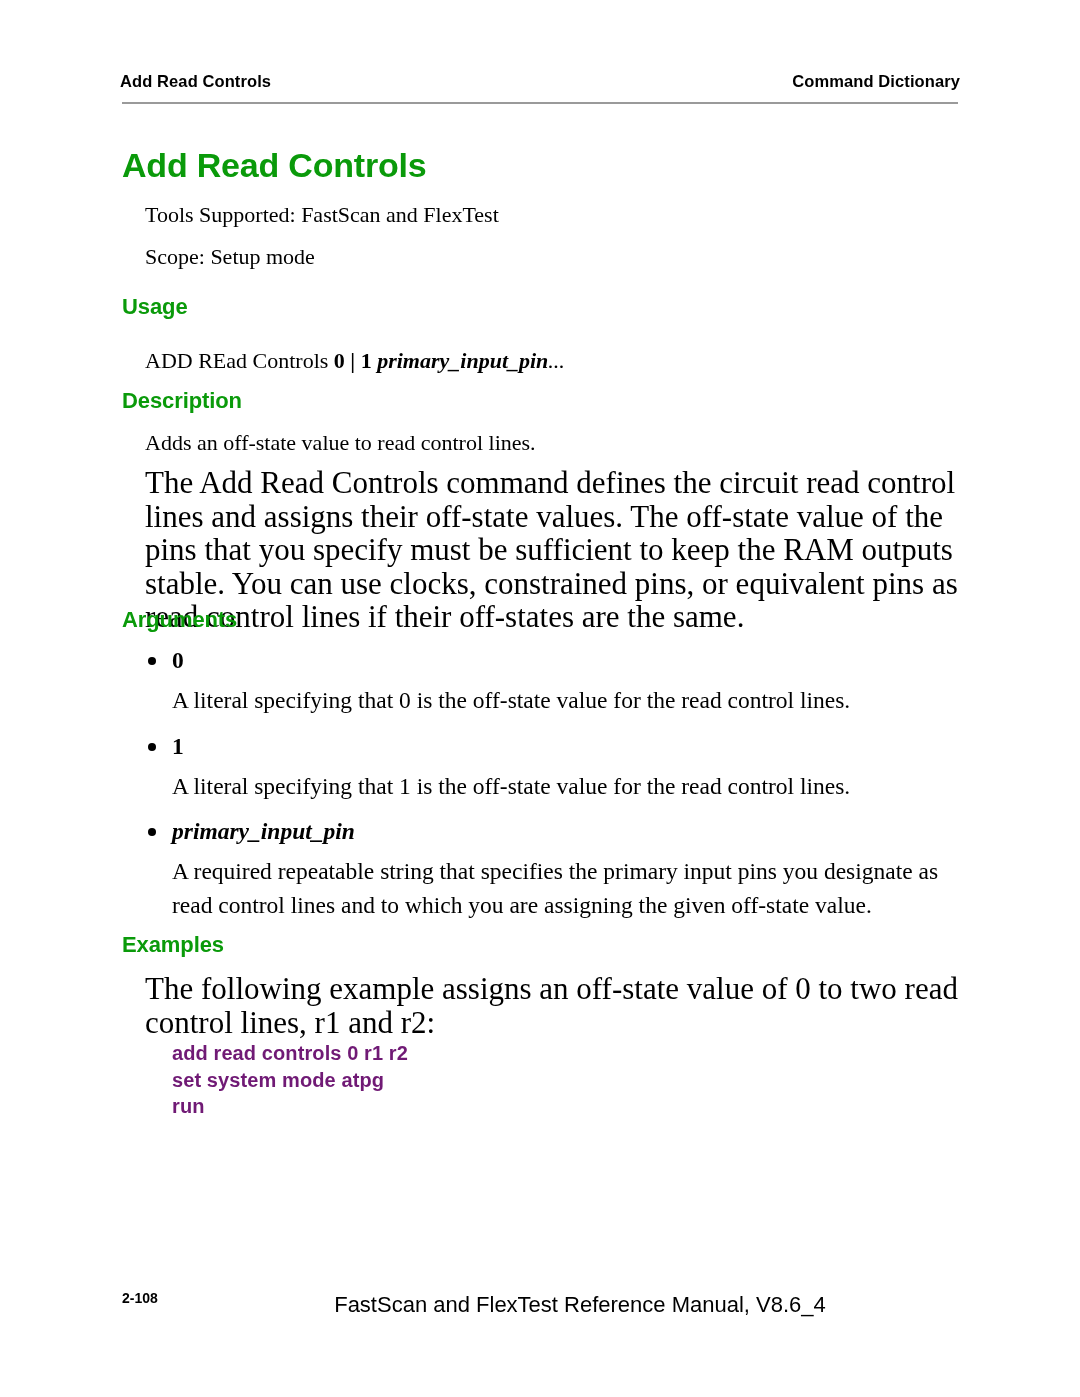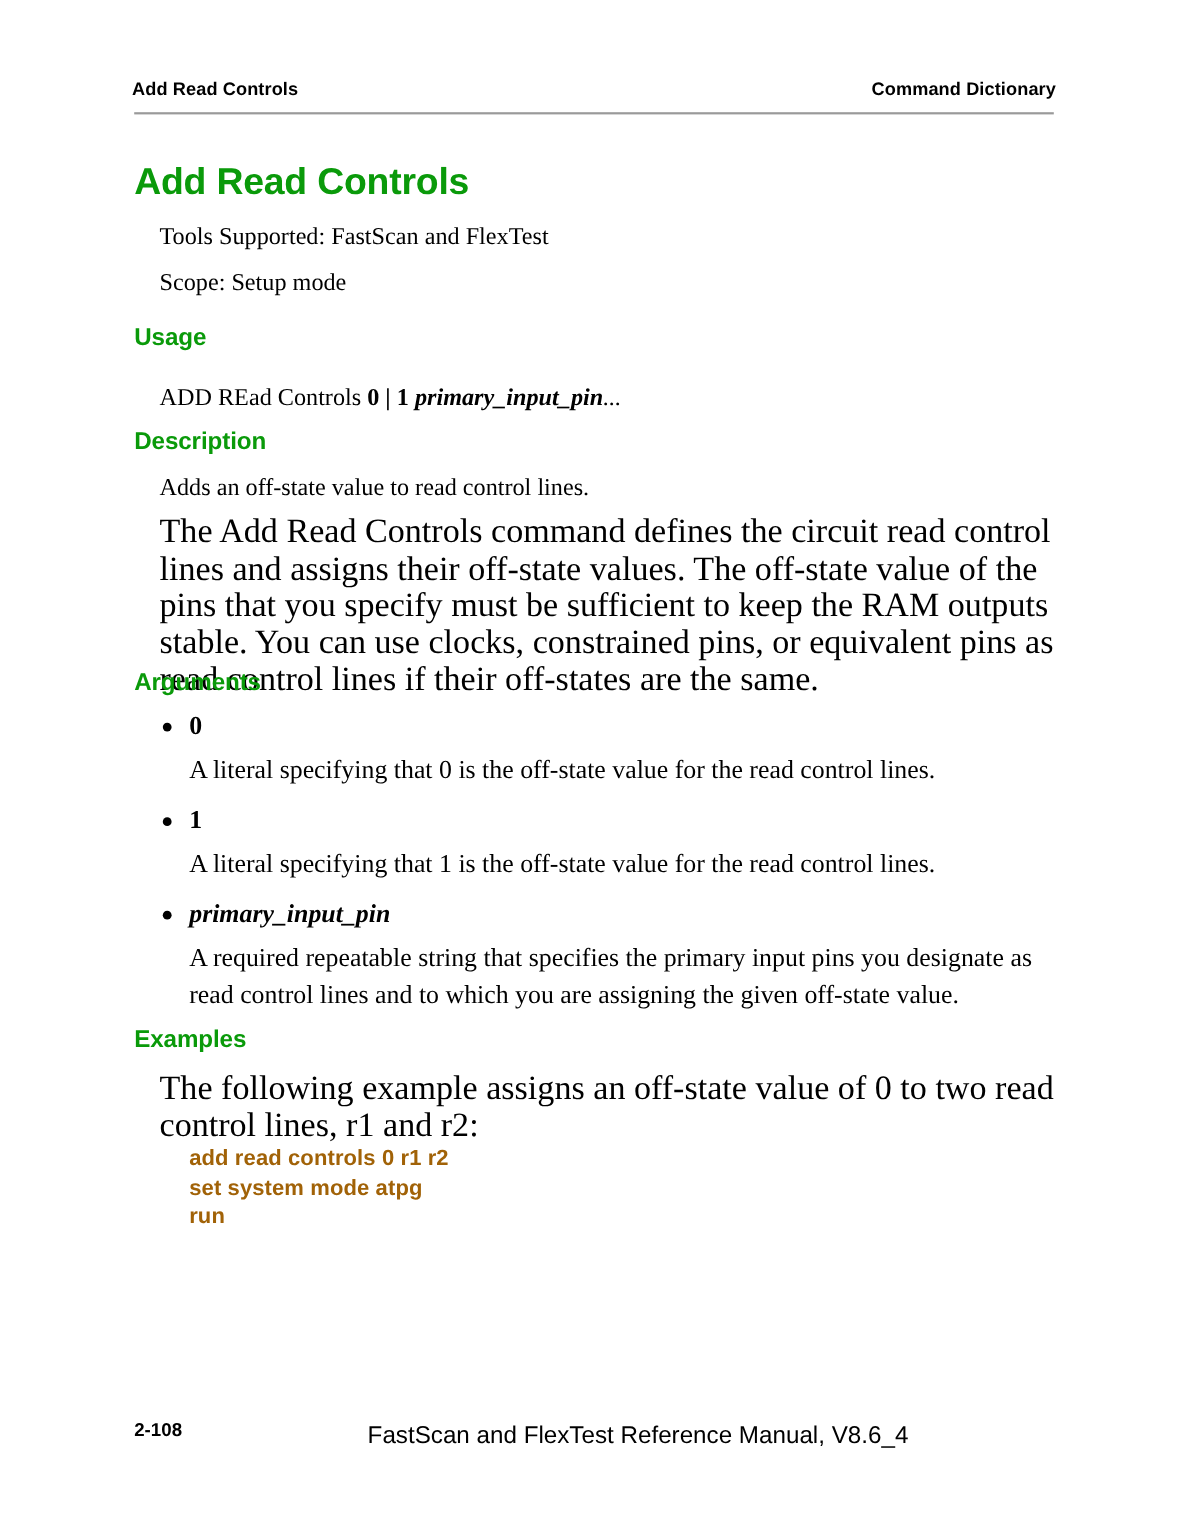--- a/index.html
+++ b/index.html
@@ -132,38 +132,38 @@
   .h-examples   { left: 122px; top: 932px; }
   .example-intro{ left: 145px; top: 972px; width: 820px; }
 
   .code-block {
     left: 172px;
     top: 1040px;
     font-family: "Liberation Sans", "DejaVu Sans", sans-serif;
     font-weight: bold;
     font-size: 20px;
     line-height: 26.5px;
-    color: #a16207;
+    color: #701a75;
     letter-spacing: 0.1px;
   }
 
   
   .footer {
     position: absolute;
     left: 122px;
     top: 1290px;
     width: 836px;
   }
   .footer-page {
     position: absolute;
     left: 0;
     top: 0;
     font-family: "Liberation Sans", "DejaVu Sans", sans-serif;
     font-weight: bold;
-    font-size: 17px;
+    font-size: 14px;
     color: #000;
   }
   .footer-manual {
     position: absolute;
     left: 0;
     top: 2px;
     width: 836px;
     text-align: center;
     padding-left: 80px;
     box-sizing: border-box;

